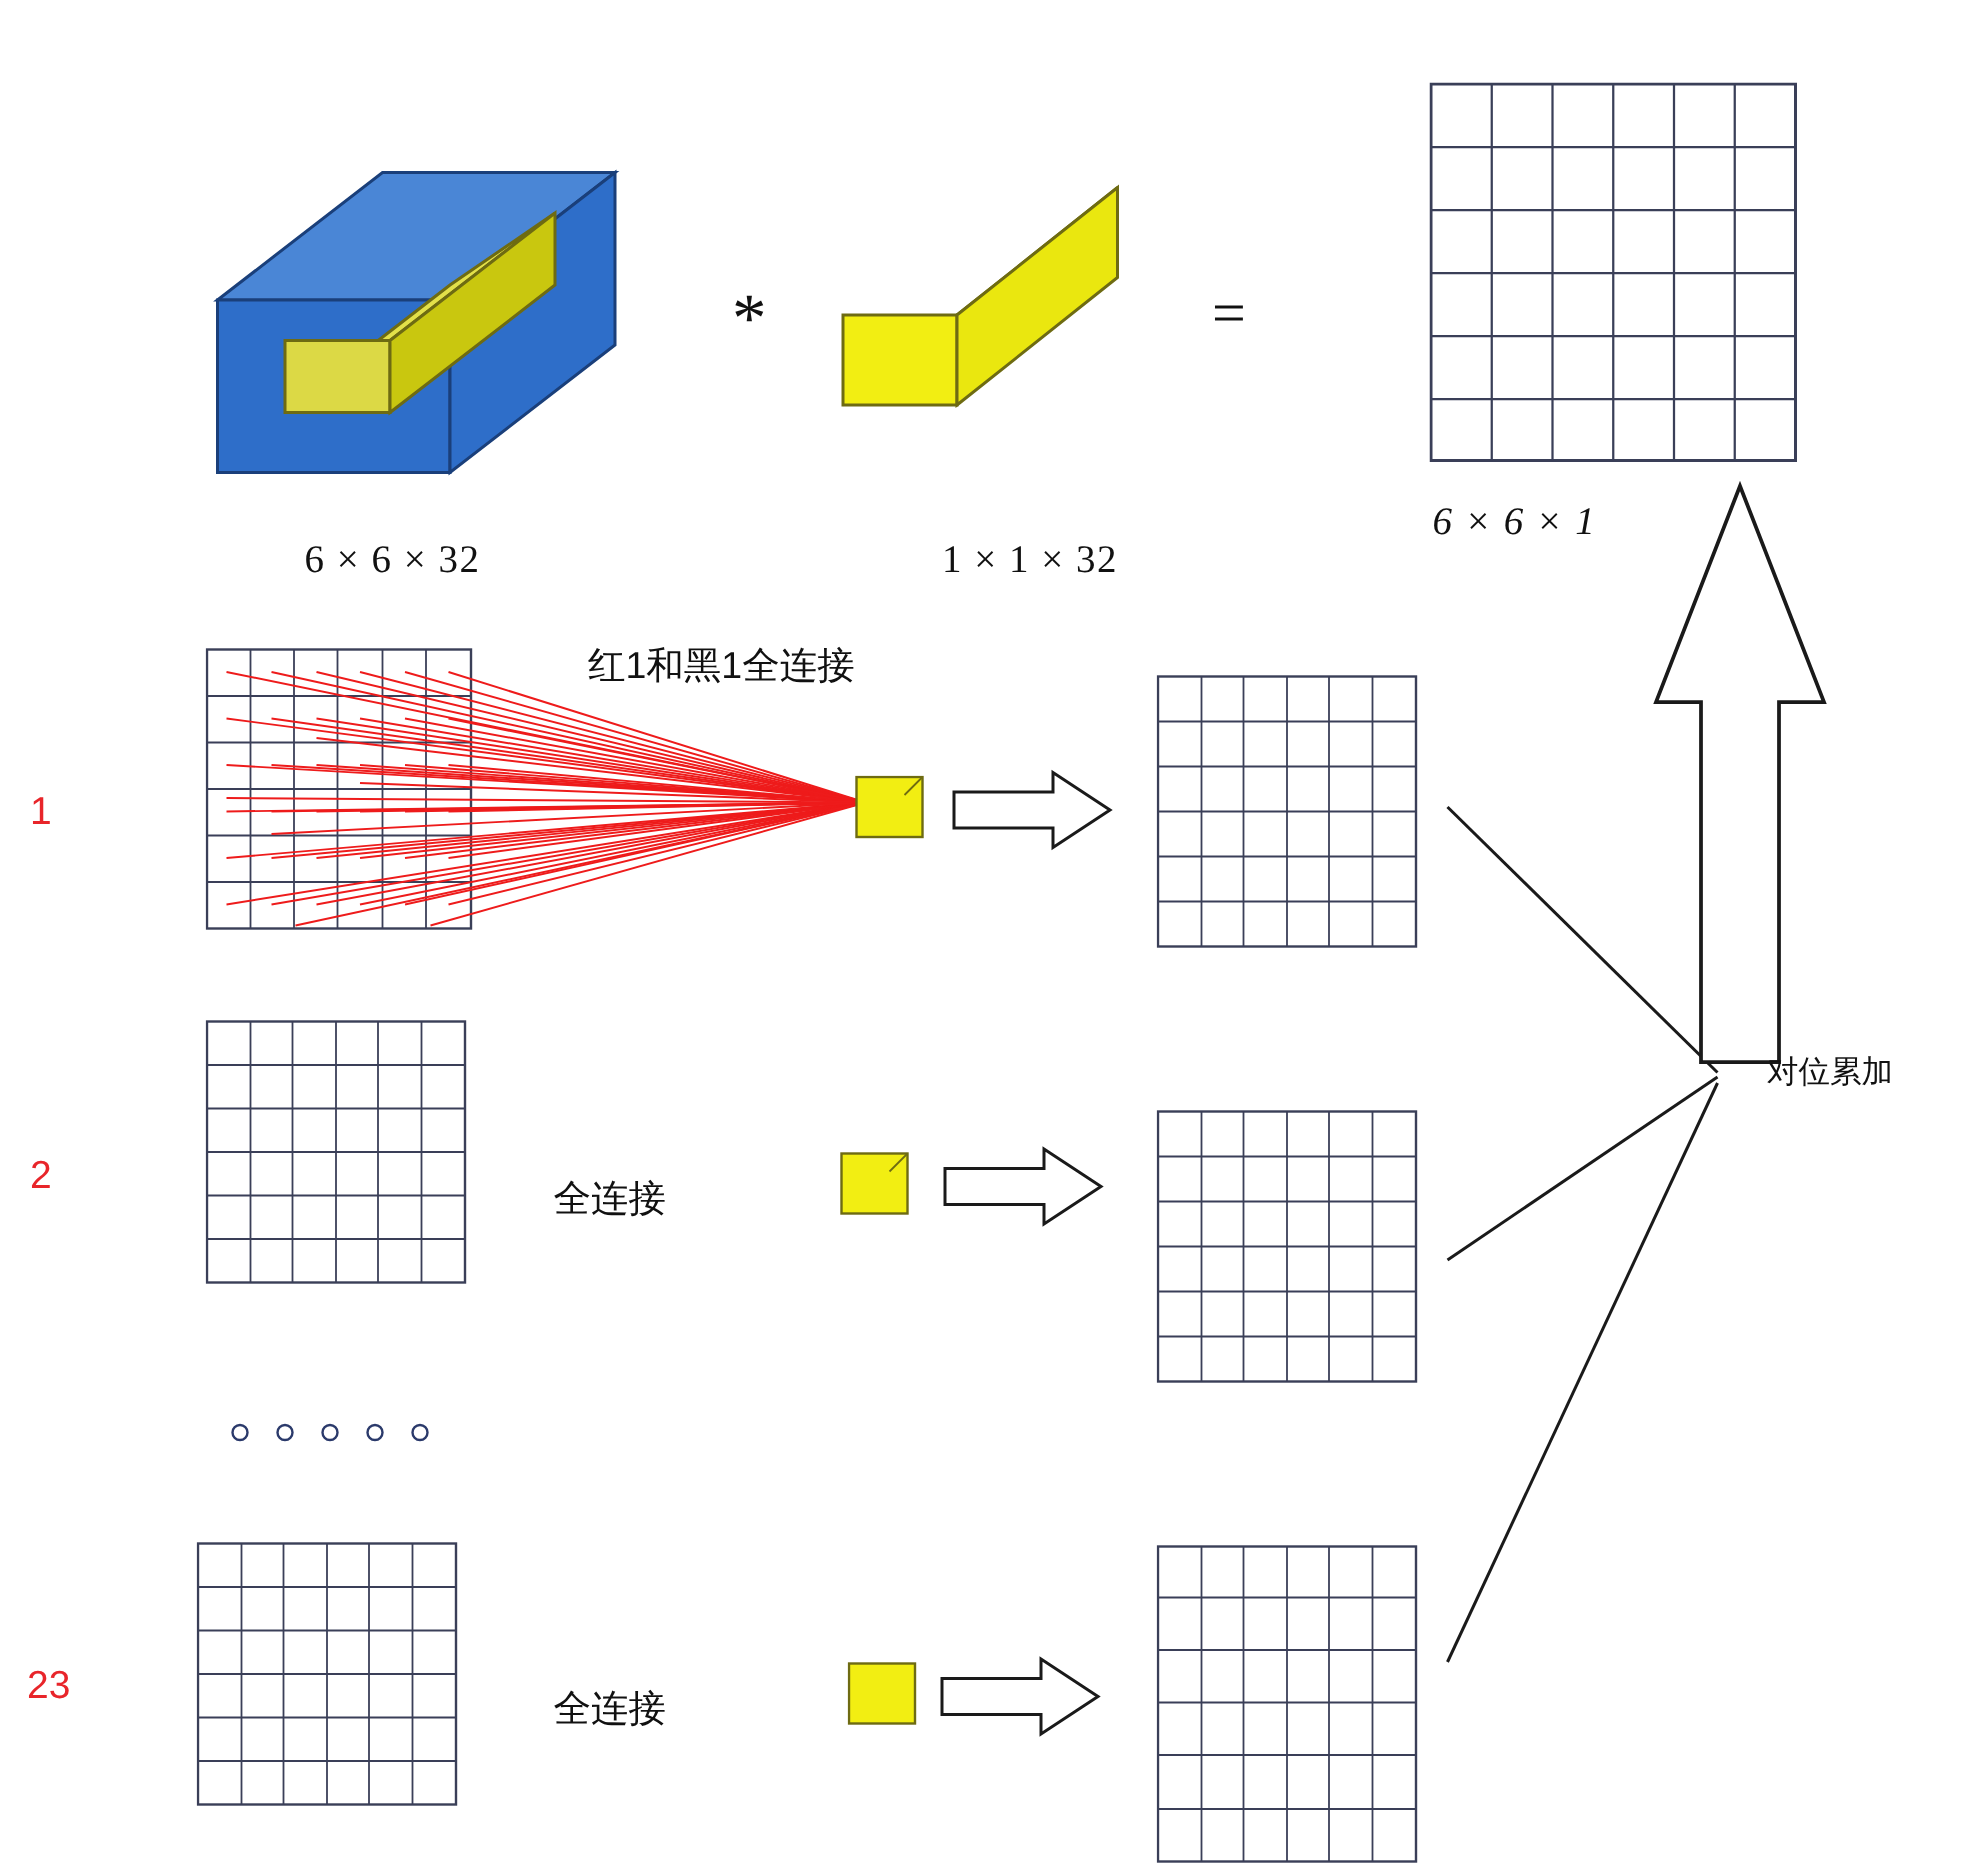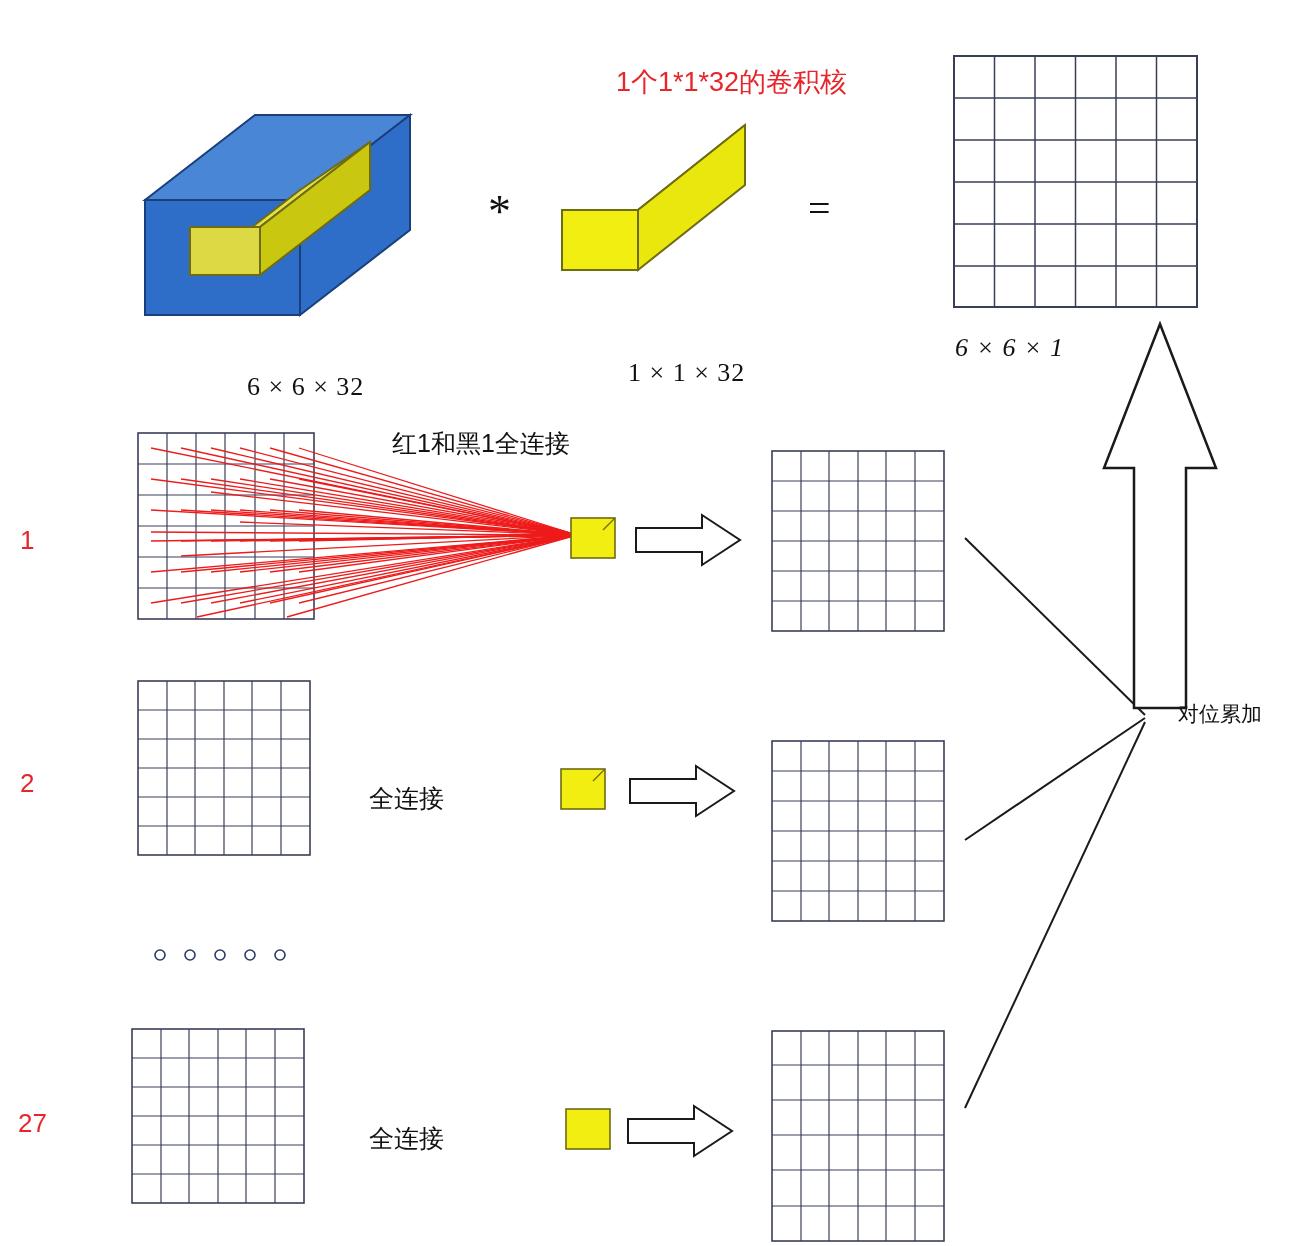--- a/index.html
+++ b/index.html
@@ -45,37 +45,36 @@
     position: absolute;
     font-family: "Liberation Serif", serif;
     color: #111;
   }
 </style>
 </head>
 <body>
 
 <div id="canvas">
 
-  <div class="label red-label cn-label" style="left:616px; top:64px; font-size:27px;">1个1*1*32的卷积核</div>
 
   <svg class="abs" style="left:130px; top:100px;" width="290" height="230">
 
     <polygon points="15,100 125,15 280,15 170,100" fill="#4a86d6" stroke="#1a3f7a" stroke-width="2"></polygon>
 
     <polygon points="15,100 170,100 170,215 15,215" fill="#2e6ec9" stroke="#1a3f7a" stroke-width="2"></polygon>
 
     <polygon points="170,100 280,15 280,130 170,215" fill="#2e6ec9" stroke="#1a3f7a" stroke-width="2"></polygon>
 
     <polygon points="60,175 170,90 240,42 130,127" fill="#e3e04a" stroke="#6e6b12" stroke-width="2"></polygon>
 
     <polygon points="60,175 130,175 130,127 60,127" fill="#dcd945" stroke="#6e6b12" stroke-width="2"></polygon>
 
     <polygon points="130,175 240,90 240,42 130,127" fill="#c9c70f" stroke="#6e6b12" stroke-width="2"></polygon>
   </svg>
-  <div class="dim-label" style="position:absolute; left:203px; top:372px;margin-left:44px;">6 × 6 × 32</div>
+  <div class="dim-label" style="position:absolute; left:203px; top:358px;">6 × 6 × 32</div>
 
   <div class="op-sym" style="left:488px; top:185px; font-size:46px;">*</div>
 
   <svg class="abs" style="left:550px; top:100px;" width="230" height="220">
     <polygon points="12,170 120,85 195,25 88,110" fill="#f7f44c" stroke="#6e6b12" stroke-width="2"></polygon>
     <polygon points="12,170 88,170 88,110 12,110" fill="#f2ee12" stroke="#6e6b12" stroke-width="2"></polygon>
     <polygon points="88,170 195,85 195,25 88,110" fill="#eae70f" stroke="#6e6b12" stroke-width="2"></polygon>
   </svg>
   <div class="dim-label" style="position:absolute; left:585px; top:358px;margin-left:43px;">1 × 1 × 32</div>
 
@@ -226,21 +225,21 @@
   </svg>
 
   <svg class="abs" style="left:150px; top:940px;" width="160" height="30">
     <circle cx="10" cy="15" r="5" fill="none" stroke="#2b3a6b" stroke-width="1.6"></circle>
     <circle cx="40" cy="15" r="5" fill="none" stroke="#2b3a6b" stroke-width="1.6"></circle>
     <circle cx="70" cy="15" r="5" fill="none" stroke="#2b3a6b" stroke-width="1.6"></circle>
     <circle cx="100" cy="15" r="5" fill="none" stroke="#2b3a6b" stroke-width="1.6"></circle>
     <circle cx="130" cy="15" r="5" fill="none" stroke="#2b3a6b" stroke-width="1.6"></circle>
   </svg>
 
-  <div class="idx-label" style="position:absolute; left:18px; top:1108px;">27</div>
+  <div class="idx-label" style="position:absolute; left:18px; top:1108px;">23</div>
 
   <svg class="grid-svg" style="left:131px; top:1028px;" width="176" height="178">
     <rect x="1" y="1" width="172" height="174" fill="#ffffff" stroke="#3a3f58" stroke-width="1.6"></rect>
     <line x1="30" y1="1" x2="30" y2="175" stroke="#3a3f58" stroke-width="1.2"></line>
     <line x1="58" y1="1" x2="58" y2="175" stroke="#3a3f58" stroke-width="1.2"></line>
     <line x1="87" y1="1" x2="87" y2="175" stroke="#3a3f58" stroke-width="1.2"></line>
     <line x1="115" y1="1" x2="115" y2="175" stroke="#3a3f58" stroke-width="1.2"></line>
     <line x1="144" y1="1" x2="144" y2="175" stroke="#3a3f58" stroke-width="1.2"></line>
     <line x1="1" y1="30" x2="173" y2="30" stroke="#3a3f58" stroke-width="1.2"></line>
     <line x1="1" y1="59" x2="173" y2="59" stroke="#3a3f58" stroke-width="1.2"></line>

